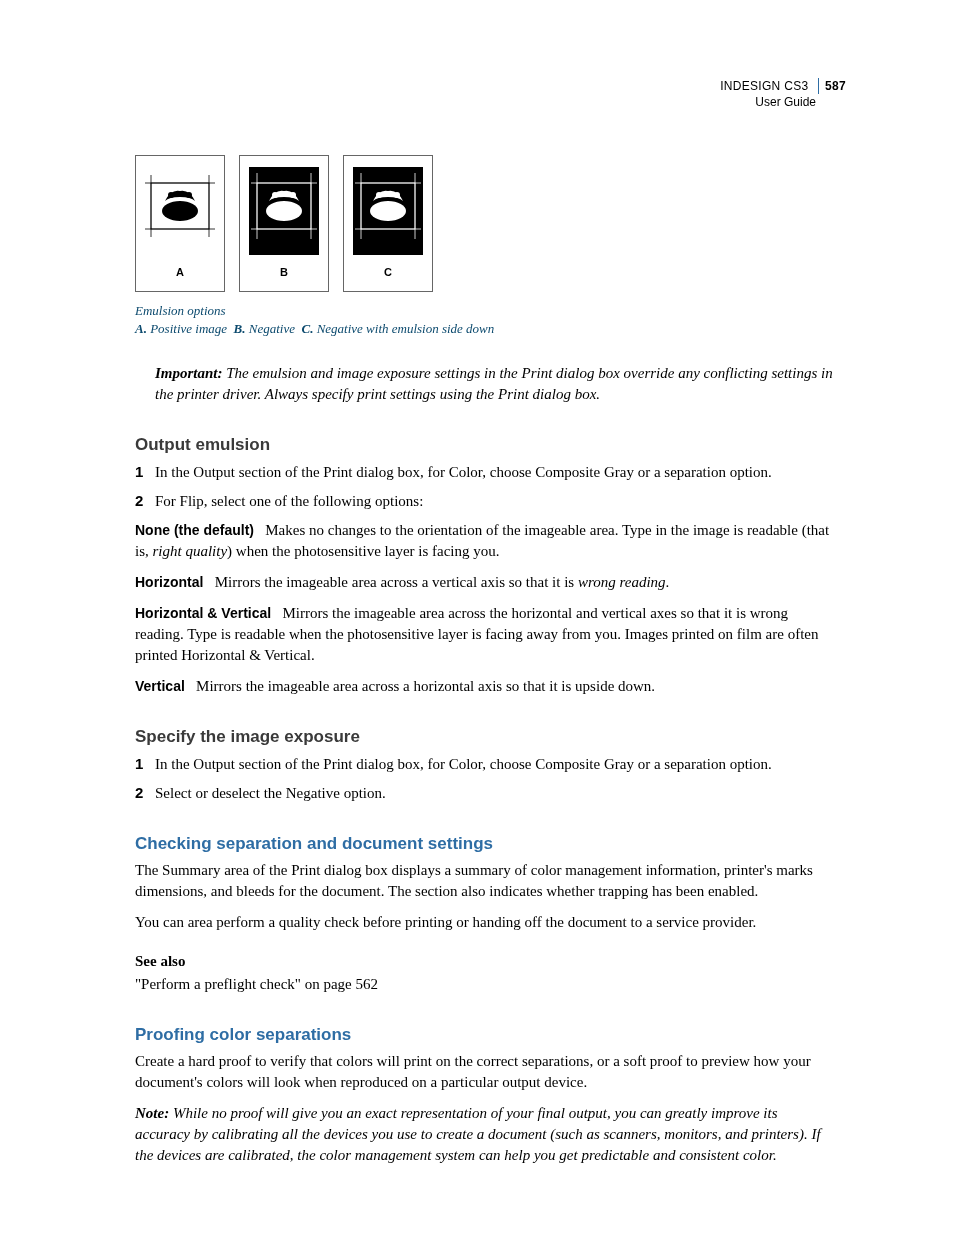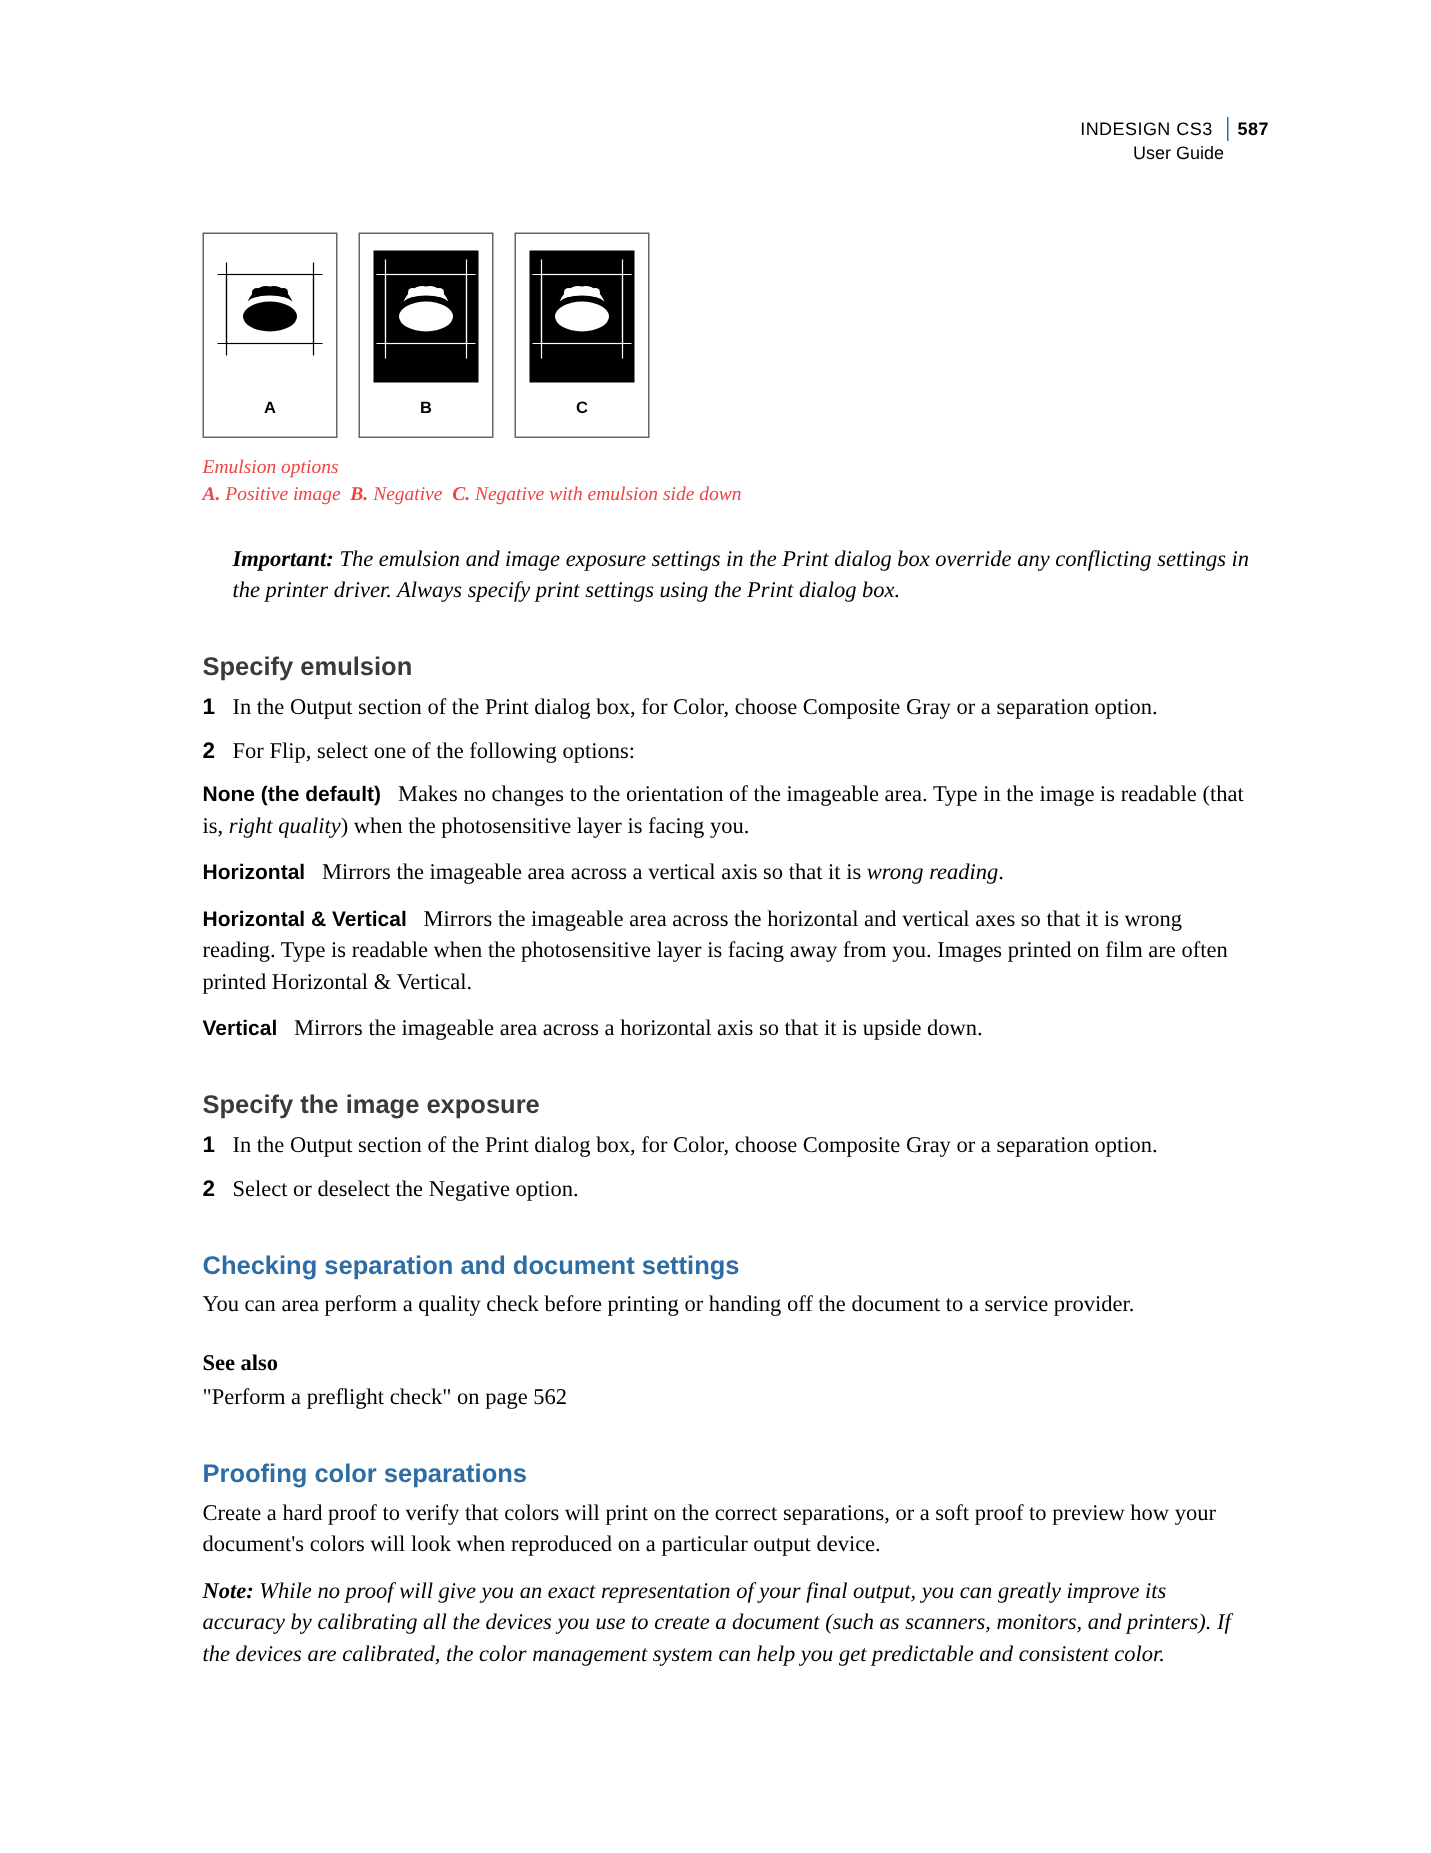--- a/index.html
+++ b/index.html
@@ -54,21 +54,21 @@
     text-align: center;
     font-family: "Myriad Pro", Arial, sans-serif;
     font-weight: 700;
     font-size: 11px;
     padding-bottom: 3px;
   }
   .caption {
     margin-top: 10px;
     font-size: 13px;
     font-style: italic;
-    color: #ef4444;
+    color: #0c4a6e;
     line-height: 1.35;
   }
   .caption .b { font-weight: 700; font-style: italic; }
   p { margin: 0 0 10px 0; font-size: 15px; line-height: 1.4; }
   .callout { margin-top: 26px; margin-left: 20px; }
   .callout .lead, .note-lead { font-weight: 700; font-style: italic; }
   .callout-body, .note-body { font-style: italic; }
   h2 {
     font-family: "Myriad Pro", "Helvetica Neue", Arial, sans-serif;
     font-weight: 700;
@@ -197,21 +197,21 @@
         <span class="b">C.</span>
         <span>Negative with emulsion side down</span>
       </div>
     </div>
 
     <p class="callout">
       <span class="lead">Important:</span>
       <span class="callout-body">The emulsion and image exposure settings in the Print dialog box override any conflicting settings in the printer driver. Always specify print settings using the Print dialog box.</span>
     </p>
 
-    <h2>Specify emulsion</h2>
+    <h2>Output emulsion</h2>
     <ol class="steps">
       <li>In the Output section of the Print dialog box, for Color, choose Composite Gray or a separation option.</li>
       <li>For Flip, select one of the following options:</li>
     </ol>
 
     <p class="defpara">
       <span class="term">None (the default)</span>&nbsp;&nbsp;
       <span>Makes no changes to the orientation of the imageable area. Type in the image is readable (that is, </span><em class="ital">right quality</em><span>) when the photosensitive layer is facing you.</span>
     </p>
 
@@ -230,20 +230,21 @@
       <span>Mirrors the imageable area across a horizontal axis so that it is upside down.</span>
     </p>
 
     <h2>Specify the image exposure</h2>
     <ol class="steps">
       <li>In the Output section of the Print dialog box, for Color, choose Composite Gray or a separation option.</li>
       <li>Select or deselect the Negative option.</li>
     </ol>
 
     <h2 class="blue">Checking separation and document settings</h2>
+    <p>The Summary area of the Print dialog box displays a summary of color management information, printer's marks dimensions, and bleeds for the document. The section also indicates whether trapping has been enabled.</p>
     <p>You can area perform a quality check before printing or handing off the document to a service provider.</p>
 
     <h3>See also</h3>
     <p>"Perform a preflight check" on page 562</p>
 
     <h2 class="blue">Proofing color separations</h2>
     <p>Create a hard proof to verify that colors will print on the correct separations, or a soft proof to preview how your document's colors will look when reproduced on a particular output device.</p>
     <p>
       <span class="note-lead">Note:</span>
       <span class="note-body">While no proof will give you an exact representation of your final output, you can greatly improve its accuracy by calibrating all the devices you use to create a document (such as scanners, monitors, and printers). If the devices are calibrated, the color management system can help you get predictable and consistent color.</span>

